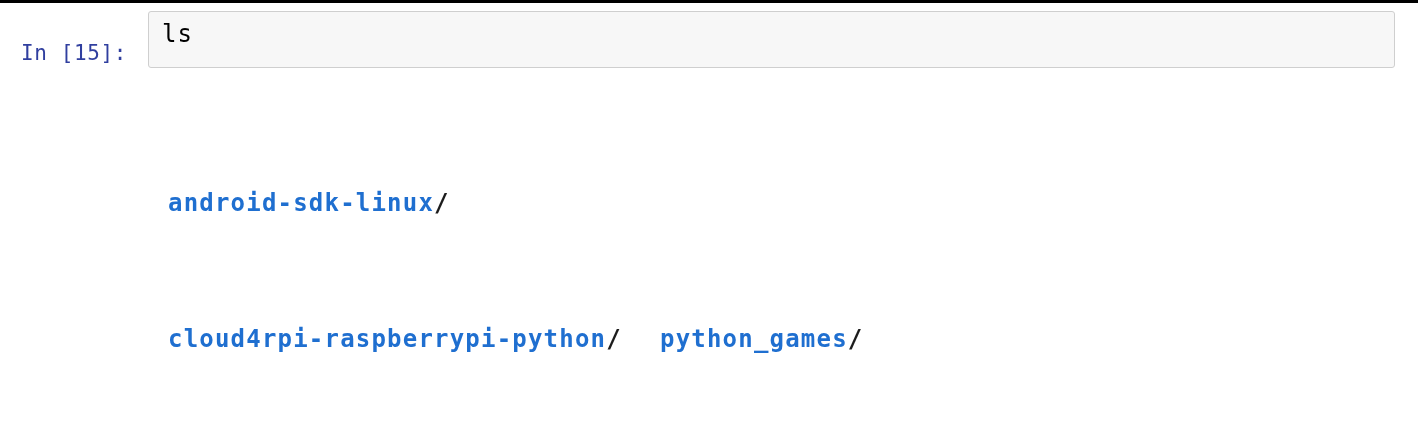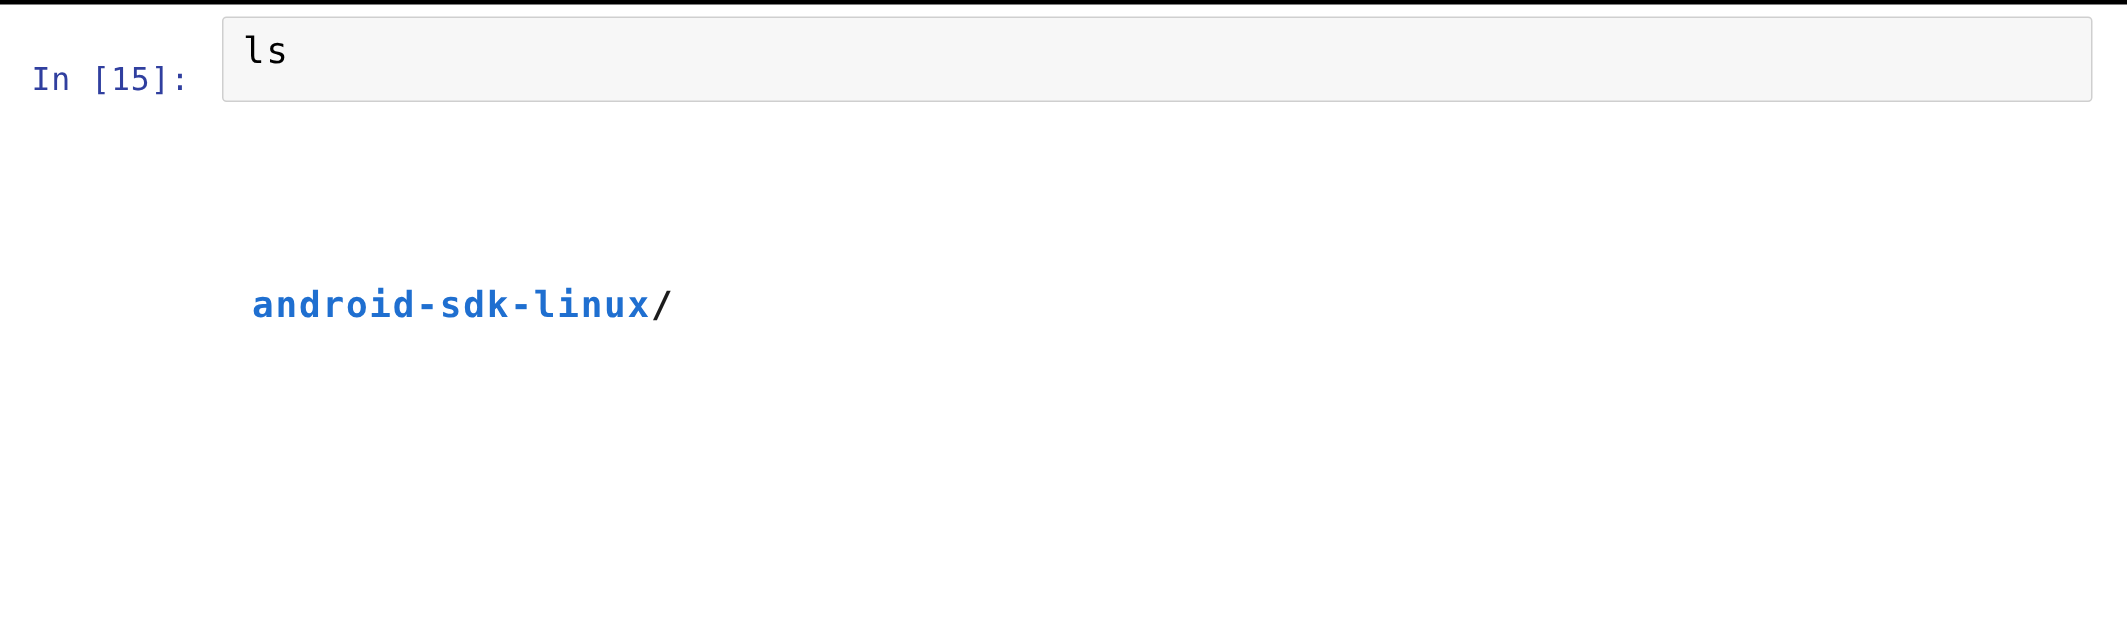--- a/index.html
+++ b/index.html
@@ -85,20 +85,24 @@
 <div class="input-box">
   <span class="code-text">ls</span>
 </div>
 
 <div class="output">
 
   <div class="row">
     <span class="entry c1 dir"><span class="ename">android-sdk-linux</span><span class="slash">/</span></span>
   </div>
 
+  <div class="row">
+    <span class="entry c1 dir"><span class="ename">cloud4rpi-raspberrypi-python</span><span class="slash">/</span></span>
+    <span class="entry dir"><span class="ename">python_games</span><span class="slash">/</span></span>
+  </div>
 
   
 
   
 
   
 
   
 
   

